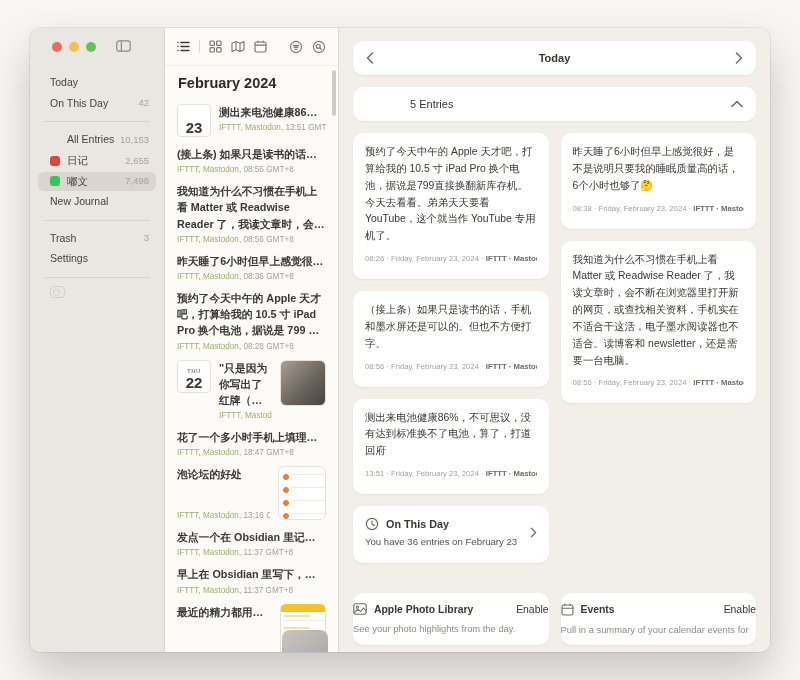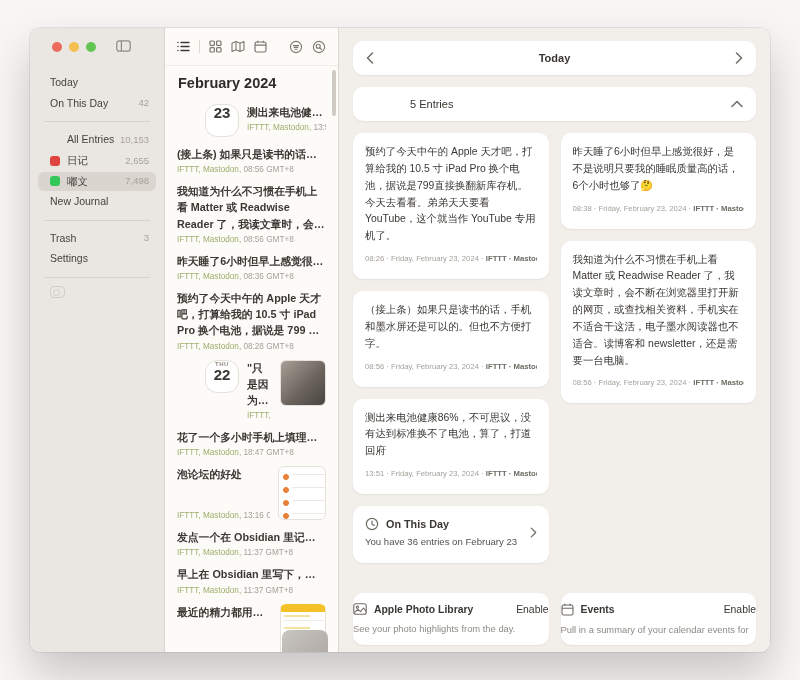--- a/index.html
+++ b/index.html
@@ -32,22 +32,22 @@
   .tico{color:#7b766f;display:flex;}
   .tico.sel{color:#3c3934;}
   .tico svg{display:block;}
   .vdiv{width:1px;height:13px;background:#ddd8d2;}
   .sp{flex:1;}
   .tl-title{font-size:14.5px;font-weight:700;color:#2e2b28;padding:9px 13px 2px;}
   .entries{flex:1;padding:2px 12px 0;overflow:hidden;position:relative;}
   .row{margin:9px 0;}
   .dated{display:flex;gap:8px;}
   .rcol{flex:1;min-width:0;}
-  .datebox{width:34px;height:33px;flex:0 0 auto;border:1px solid #e4e0da;border-radius:12px;background:#fff;
-    display:flex;flex-direction:column;align-items:center;justify-content:flex-start;margin-left:28px;}
+  .datebox{width:34px;height:33px;flex:0 0 auto;border:1px solid #e4e0da;border-radius:4px;background:#fff;
+    display:flex;flex-direction:column;align-items:center;justify-content:flex-end;}
   .dow{font-size:6px;font-weight:700;letter-spacing:.6px;color:#8e8a84;line-height:1.1;}
   .dnum{font-size:15px;font-weight:600;color:#3a3733;line-height:1.1;}
   .row-title{font-size:10.8px;font-weight:600;color:#3b3834;line-height:1.5;}
   .clamp1{white-space:nowrap;overflow:hidden;text-overflow:ellipsis;}
   .clamp3{display:-webkit-box;-webkit-line-clamp:3;-webkit-box-orient:vertical;overflow:hidden;}
   .row-meta{margin-top:3px;font-size:8.2px;color:#a39e98;white-space:nowrap;overflow:hidden;}
   .meta-tags{color:#9cae6b;}
   .thumbrow{display:flex;gap:8px;}
   .tcol{flex:1;min-width:0;display:flex;flex-direction:column;justify-content:space-between;}
   .thumb{flex:0 0 auto;border-radius:6px;border:1px solid #e6e1db;}

